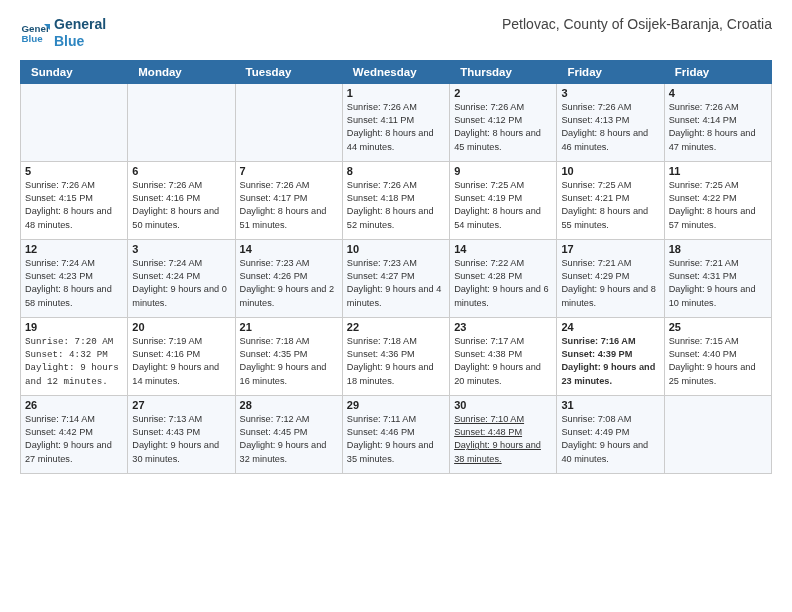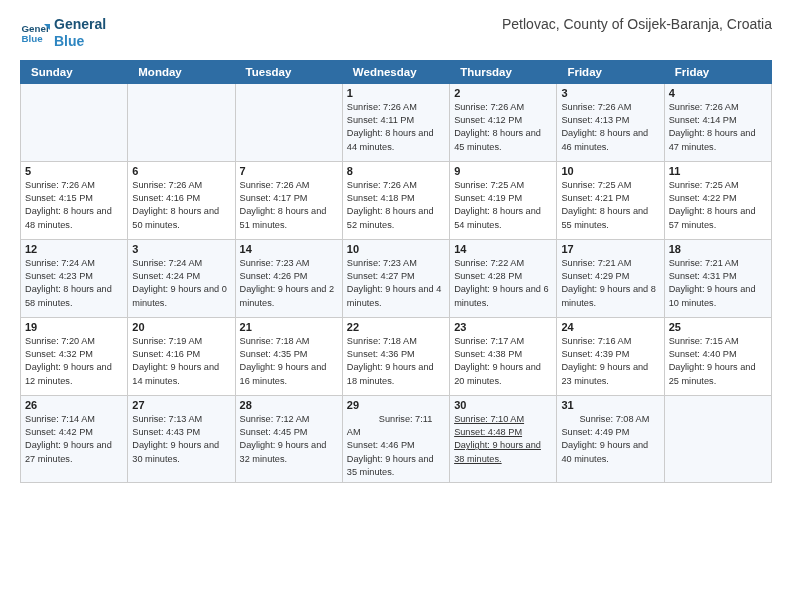--- a/index.html
+++ b/index.html
@@ -174,58 +174,58 @@
 Sunset: 4:28 PM
 Daylight: 9 hours and 6 minutes.</span></td>
           <td><span class="day-num">17</span><span class="cell-text" style="white-space: pre-line;">Sunrise: 7:21 AM
 Sunset: 4:29 PM
 Daylight: 9 hours and 8 minutes.</span></td>
           <td><span class="day-num">18</span><span class="cell-text" style="white-space: pre-line;">Sunrise: 7:21 AM
 Sunset: 4:31 PM
 Daylight: 9 hours and 10 minutes.</span></td>
         </tr>
         <tr>
-          <td><span class="day-num">19</span><span class="cell-text" style="white-space: pre-line;">Sunrise: 7:20 AM
+          <td><span class="day-num">19</span><span class="cell-text" style="white-space: pre-line; font-family: Liberation Mono, monospace;">Sunrise: 7:20 AM
 Sunset: 4:32 PM
 Daylight: 9 hours and 12 minutes.</span></td>
           <td><span class="day-num">20</span><span class="cell-text" style="white-space: pre-line;">Sunrise: 7:19 AM
 Sunset: 4:16 PM
 Daylight: 9 hours and 14 minutes.</span></td>
           <td><span class="day-num">21</span><span class="cell-text" style="white-space: pre-line;">Sunrise: 7:18 AM
 Sunset: 4:35 PM
 Daylight: 9 hours and 16 minutes.</span></td>
           <td><span class="day-num">22</span><span class="cell-text" style="white-space: pre-line;">Sunrise: 7:18 AM
 Sunset: 4:36 PM
 Daylight: 9 hours and 18 minutes.</span></td>
           <td><span class="day-num">23</span><span class="cell-text" style="white-space: pre-line;">Sunrise: 7:17 AM
 Sunset: 4:38 PM
 Daylight: 9 hours and 20 minutes.</span></td>
-          <td><span class="day-num">24</span><span class="cell-text" style="white-space: pre-line;">Sunrise: 7:16 AM
+          <td><span class="day-num">24</span><span class="cell-text" style="white-space: pre-line; font-weight: bold;">Sunrise: 7:16 AM
 Sunset: 4:39 PM
 Daylight: 9 hours and 23 minutes.</span></td>
           <td><span class="day-num">25</span><span class="cell-text" style="white-space: pre-line;">Sunrise: 7:15 AM
 Sunset: 4:40 PM
 Daylight: 9 hours and 25 minutes.</span></td>
         </tr>
         <tr>
           <td><span class="day-num">26</span><span class="cell-text" style="white-space: pre-line;">Sunrise: 7:14 AM
 Sunset: 4:42 PM
 Daylight: 9 hours and 27 minutes.</span></td>
           <td><span class="day-num">27</span><span class="cell-text" style="white-space: pre-line;">Sunrise: 7:13 AM
 Sunset: 4:43 PM
 Daylight: 9 hours and 30 minutes.</span></td>
           <td><span class="day-num">28</span><span class="cell-text" style="white-space: pre-line;">Sunrise: 7:12 AM
 Sunset: 4:45 PM
 Daylight: 9 hours and 32 minutes.</span></td>
-          <td><span class="day-num">29</span><span class="cell-text" style="white-space: pre-line; margin-left: 32px;">Sunrise: 7:11 AM
+          <td><span class="day-num">29</span><span class="cell-text" style="white-space: pre-line;">Sunrise: 7:11 AM
 Sunset: 4:46 PM
 Daylight: 9 hours and 35 minutes.</span></td>
           <td><span class="day-num">30</span><span class="cell-text" style="white-space: pre-line; text-decoration: underline;">Sunrise: 7:10 AM
 Sunset: 4:48 PM
 Daylight: 9 hours and 38 minutes.</span></td>
-          <td><span class="day-num">31</span><span class="cell-text" style="white-space: pre-line; margin-left: 18px;">Sunrise: 7:08 AM
+          <td><span class="day-num">31</span><span class="cell-text" style="white-space: pre-line;">Sunrise: 7:08 AM
 Sunset: 4:49 PM
 Daylight: 9 hours and 40 minutes.</span></td>
           <td></td>
         </tr>
       </tbody>
   </table>
 </div>
 
 </body></html>

